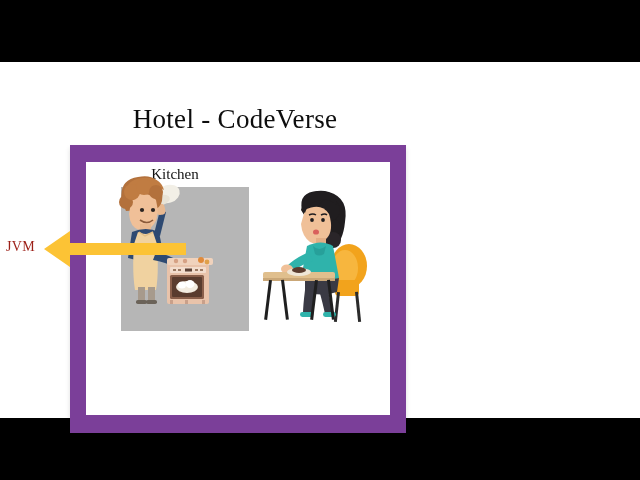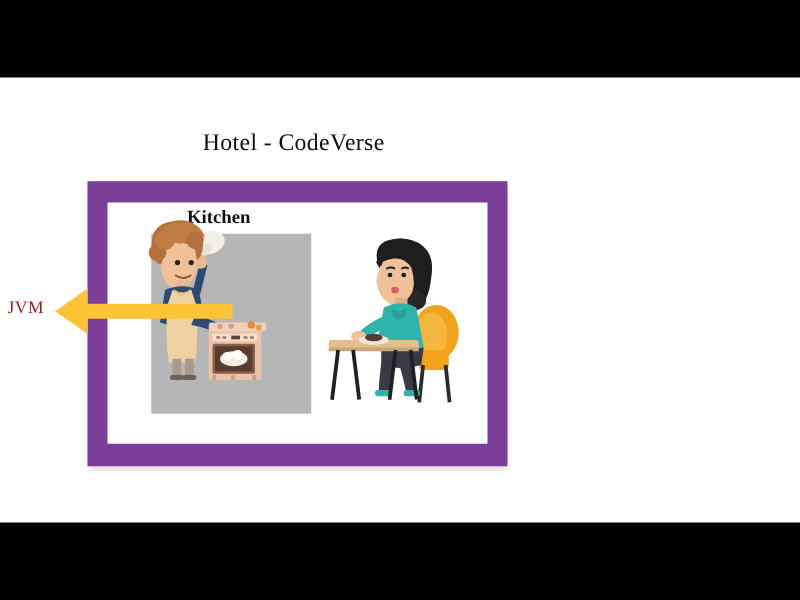--- a/index.html
+++ b/index.html
@@ -17,30 +17,29 @@
   .canvas{
     position:absolute;left:0;top:62px;width:640px;height:356px;
     background:#ffffff;
   }
 
   
   .hotel-title{
     position:absolute;left:70px;top:42px;width:330px;
     text-align:center;
     font-family:"Liberation Serif", serif;
-    font-size:19px;color:#0d0d0d;letter-spacing:.3px;white-space:nowrap;
+    font-size:27px;color:#0d0d0d;letter-spacing:.3px;white-space:nowrap;
   }
 
   .frame{
-    position:absolute;left:70px;top:83px;width:336px;height:228px;
+    position:absolute;left:70px;top:83px;width:336px;height:288px;
     background:#7b3f99;
     box-sizing:border-box;
     padding:17px 16px 18px 16px;
     box-shadow:0 3px 5px rgba(0,0,0,.13);
-    font-weight:bold;
   }
   .frame-inner{
     position:relative;width:100%;height:100%;background:#ffffff;
     overflow:hidden;
   }
 
   .kitchen-label{
     position:absolute;left:14px;top:4px;width:150px;text-align:center;
     font-family:"Liberation Serif", serif;
     font-size:15px;color:#111;white-space:nowrap;

